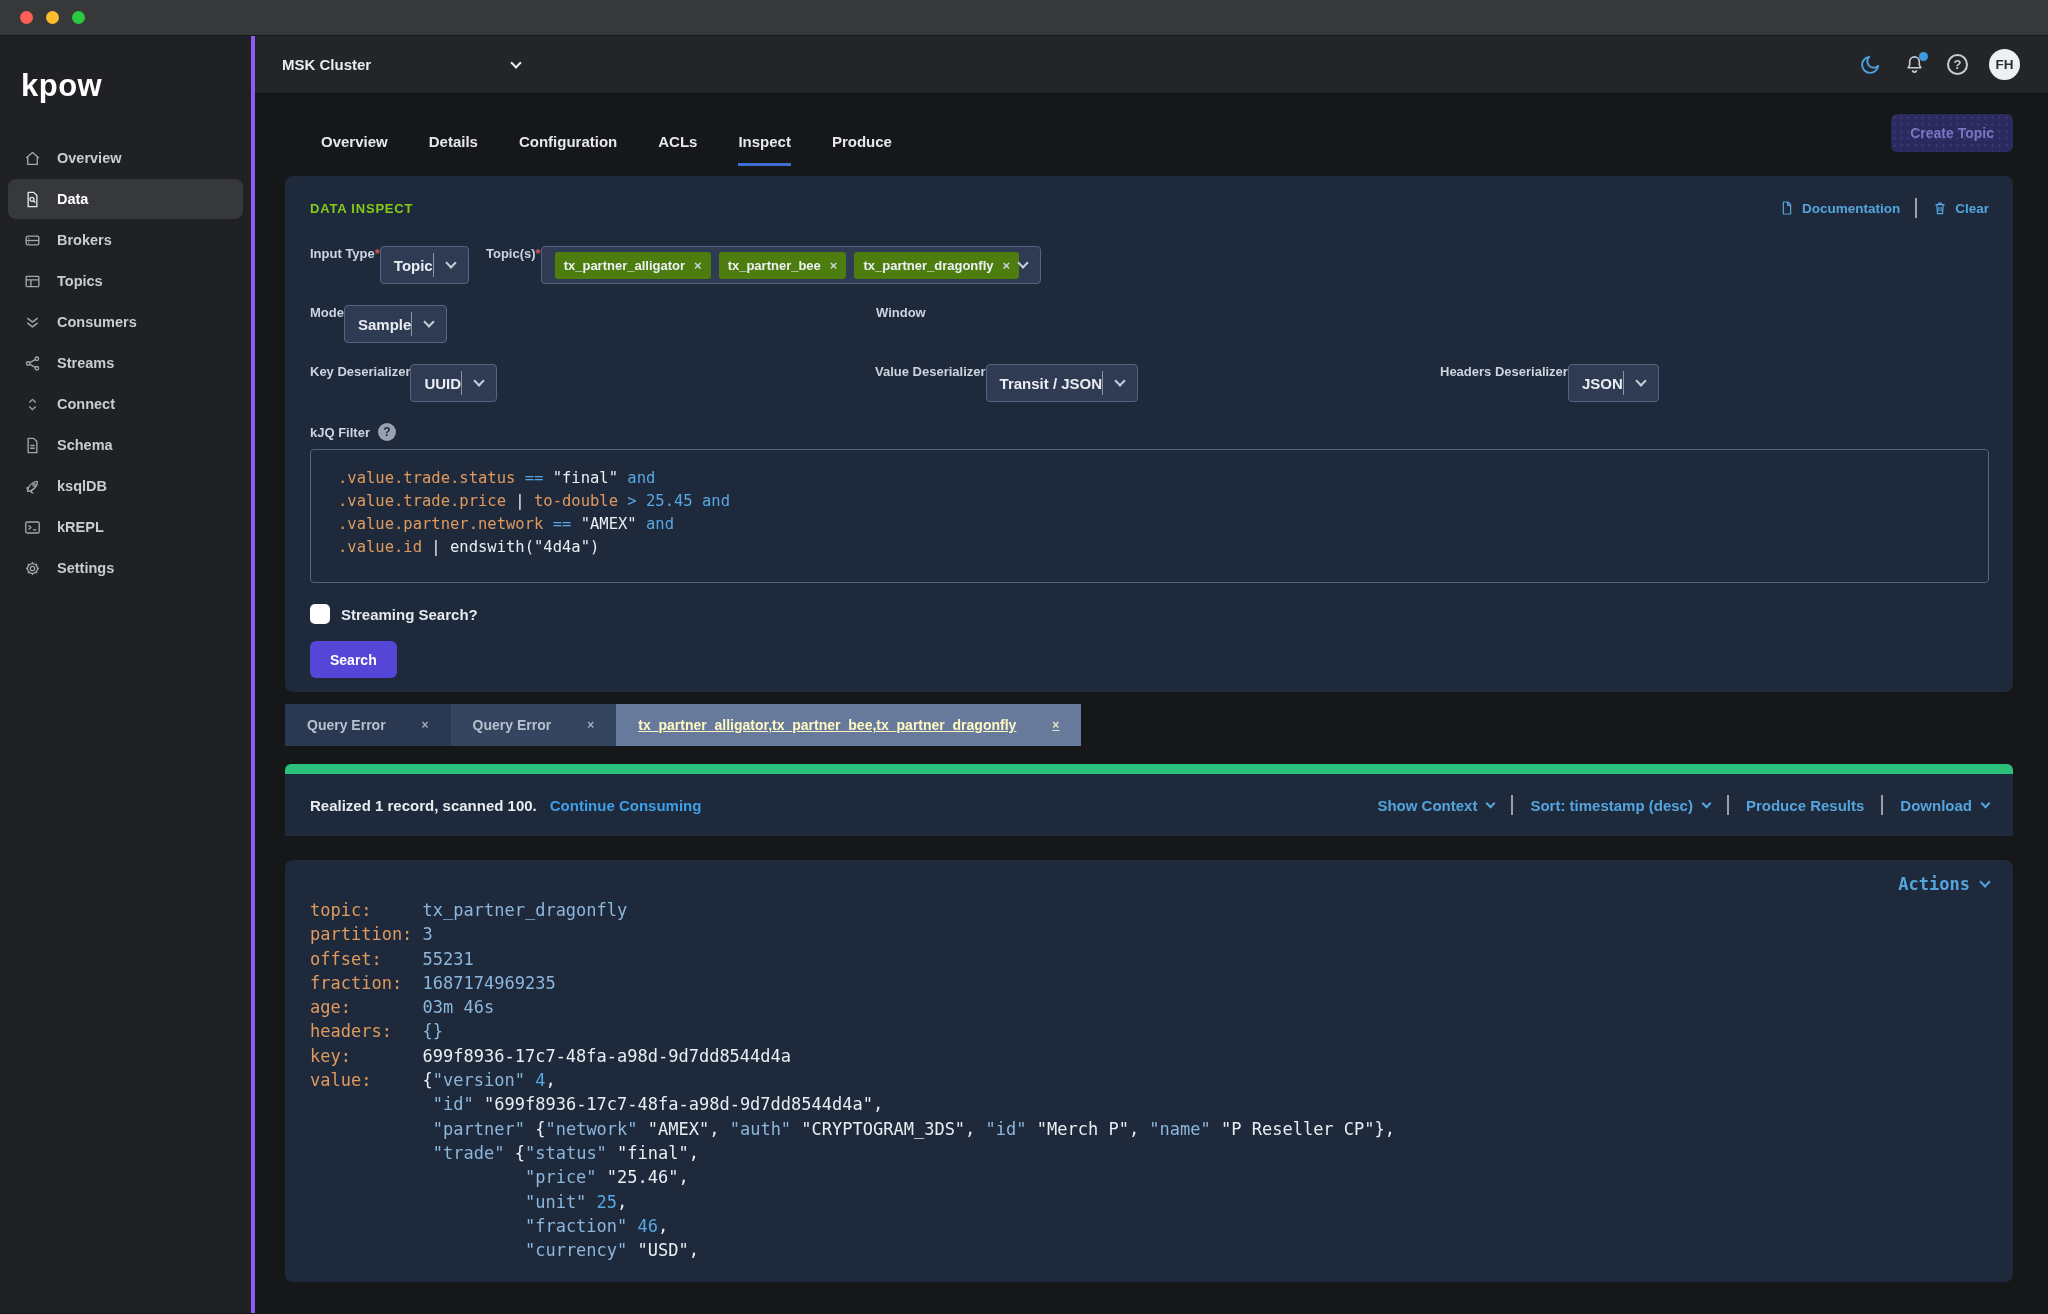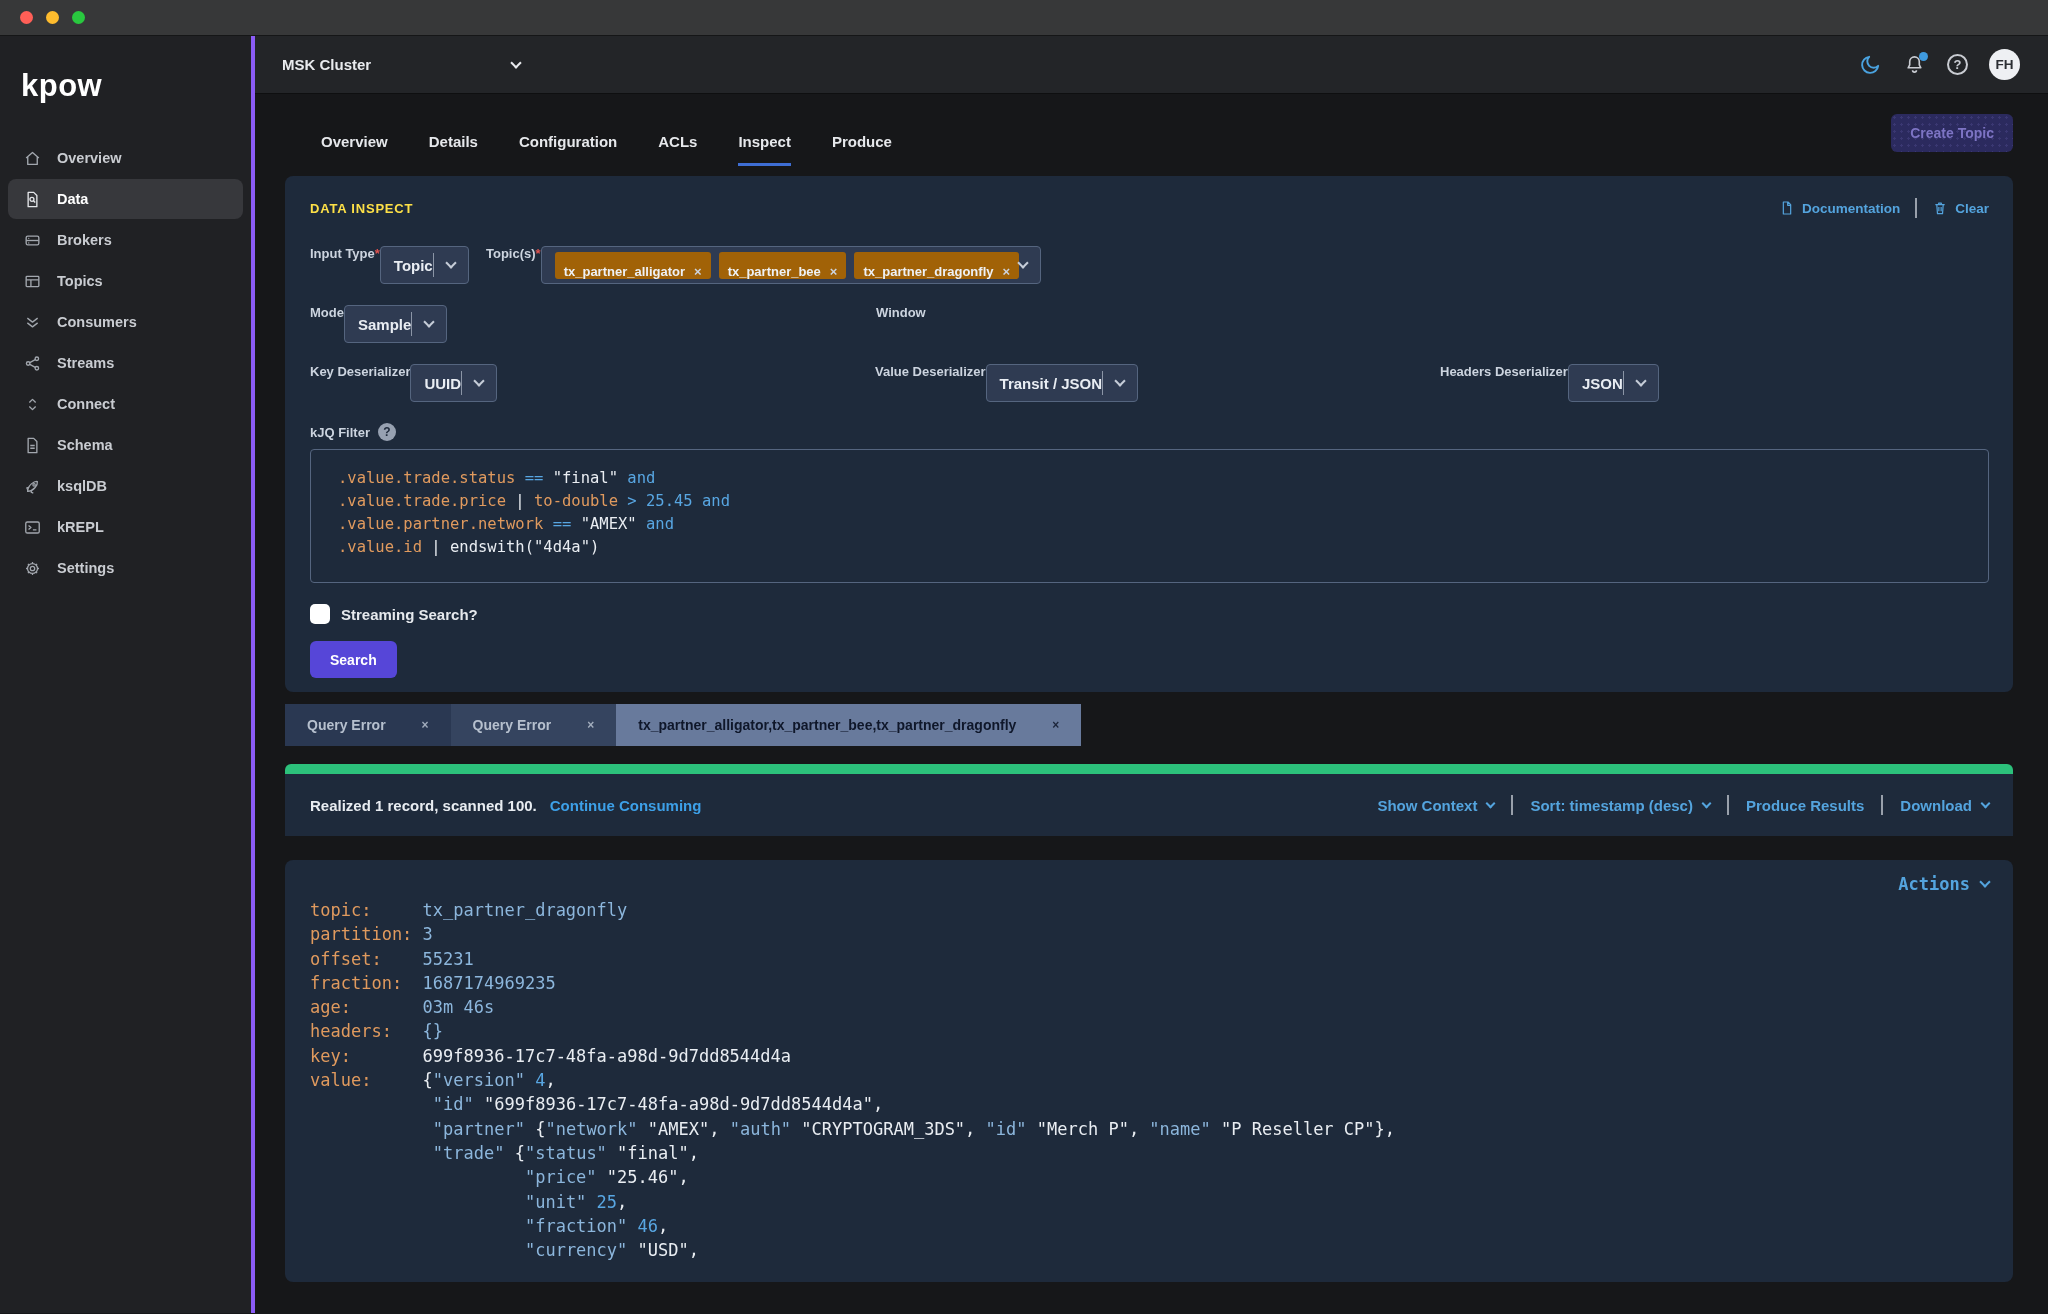--- a/index.html
+++ b/index.html
@@ -49,39 +49,39 @@
   .create-topic { margin-left: auto; margin-bottom: 14px; height: 38px; padding: 10px 19px; border: none; border-radius: 6px;
                   background-color: #2b2a5e; color: #7d74c4; font-size: 14px; font-weight: 600;
                   font-family: "Liberation Sans", sans-serif;
                   background-image: radial-gradient(rgba(140,130,220,0.16) 1.2px, transparent 1.3px);
                   background-size: 7px 7px; cursor: default; }
 
   
   .panel { margin: 10px 35px 0 30px; width: 1728px; background: #1e2a3b; border-radius: 8px;
            padding: 22px 24px 14px 25px; }
   .panel-head { display: flex; align-items: center; margin-bottom: 28px; }
-  .panel-title { color: #fde047; font-size: 13px; font-weight: bold; letter-spacing: 0.8px; }
+  .panel-title { color: #84cc16; font-size: 13px; font-weight: bold; letter-spacing: 0.8px; }
   .head-links { margin-left: auto; display: flex; align-items: center; gap: 15px; }
   .blue-link { color: #54a4de; font-size: 13.5px; font-weight: 600; display: flex; align-items: center; gap: 7px; cursor: pointer; }
   .blue-link svg { width: 16px; height: 16px; }
   .vdiv { width: 2px; height: 20px; background: #99a0ab; }
 
   .form-row { display: flex; gap: 16px; margin-bottom: 21px; }
   .fgroup { display: flex; flex-direction: row; }
   .w-small { width: 160px; } .w-col { width: 550px; } .w-grow { flex: 1; }
   .flabel { color: #ccd4df; font-size: 13px; font-weight: 600; margin-bottom: 8px; }
   .star { color: #e0524e; }
   .field { height: 38px; background: #2f3b52; border: 1px solid #55657f; border-radius: 4px;
            display: flex; align-items: center; padding: 0 13px; color: #e9edf3; font-size: 15px;
            font-weight: 600; cursor: pointer; }
   .field .sel-end { margin-left: auto; display: flex; align-items: center; height: 24px; color: #c6cdd8; }
   .field .sel-end.with-div { border-left: 1px solid #8b95a6; padding-left: 13px; }
   .chips { display: flex; gap: 8px; }
-  .chip { background: #a16207; border-radius: 3px; height: 27px; padding: 0 9px; display: inline-flex;
-          align-items: flex-end; gap: 9px; font-size: 13px; font-weight: 600; color: #eef1f5; }
+  .chip { background: #4d7c0f; border-radius: 3px; height: 27px; padding: 0 9px; display: inline-flex;
+          align-items: center; gap: 9px; font-size: 13px; font-weight: 600; color: #eef1f5; }
   .chip-x { color: #cdd4df; font-size: 13px; cursor: pointer; }
 
   .kjq-label-row { display: flex; align-items: center; gap: 8px; margin-bottom: 8px; }
   .kjq-label-row .flabel { margin-bottom: 0; }
   .qbadge { width: 18px; height: 18px; border-radius: 50%; background: #97a1b1; color: #202b3c;
             font-size: 12px; font-weight: bold; display: inline-flex; align-items: center; justify-content: center; }
   .codebox { border: 1px solid #55657f; border-radius: 4px; height: 134px; padding: 17px 27px;
              font-family: "DejaVu Sans Mono", monospace; font-size: 15.5px; line-height: 23px;
              white-space: pre; overflow: hidden; cursor: text; }
   .tok-o { color: #e09a5e; } .tok-b { color: #58a6e2; } .tok-w { color: #e9edf2; }
@@ -92,21 +92,21 @@
   .check-label { color: #e6e9ed; font-size: 15px; font-weight: 600; }
   .search-btn { margin-top: 17px; height: 37px; padding: 0 20px; border: none; border-radius: 6px;
                 background: #5646d8; color: #ffffff; font-size: 14px; font-weight: 600;
                 font-family: "Liberation Sans", sans-serif; cursor: pointer; }
 
   
   .rtabs { display: flex; margin: 12px 35px 0 30px; }
   .rtab { height: 42px; display: flex; align-items: center; gap: 36px; padding: 0 22px;
           font-size: 14px; font-weight: 600; color: #b6c0ce; background: #2a3852; cursor: pointer; }
   .rtab:nth-child(2) { background: #35445f; }
-  .rtab.active { background: #687a9c; color: #0f172a; }
+  .rtab.active { background: #687a9c; color: #fef9c3; text-decoration: underline; }
   .rtab .chip-x { color: inherit; opacity: 0.85; font-size: 12px; }
 
   
   .green-bar { margin: 18px 35px 0 30px; width: 1728px; height: 10px; background: #2cc17b;
                border-radius: 6px 6px 0 0; }
   .res-toolbar { margin: 0 35px 0 30px; width: 1728px; height: 62px; background: #1e2a3b;
                  display: flex; align-items: center; padding: 0 24px 0 25px; }
   .res-status { color: #e8ecf1; font-size: 15px; font-weight: 600; }
   .res-link { color: #3da0e8; font-size: 15px; font-weight: 600; margin-left: 13px; cursor: pointer; }
   .res-right { margin-left: auto; display: flex; align-items: center; gap: 17px; }

